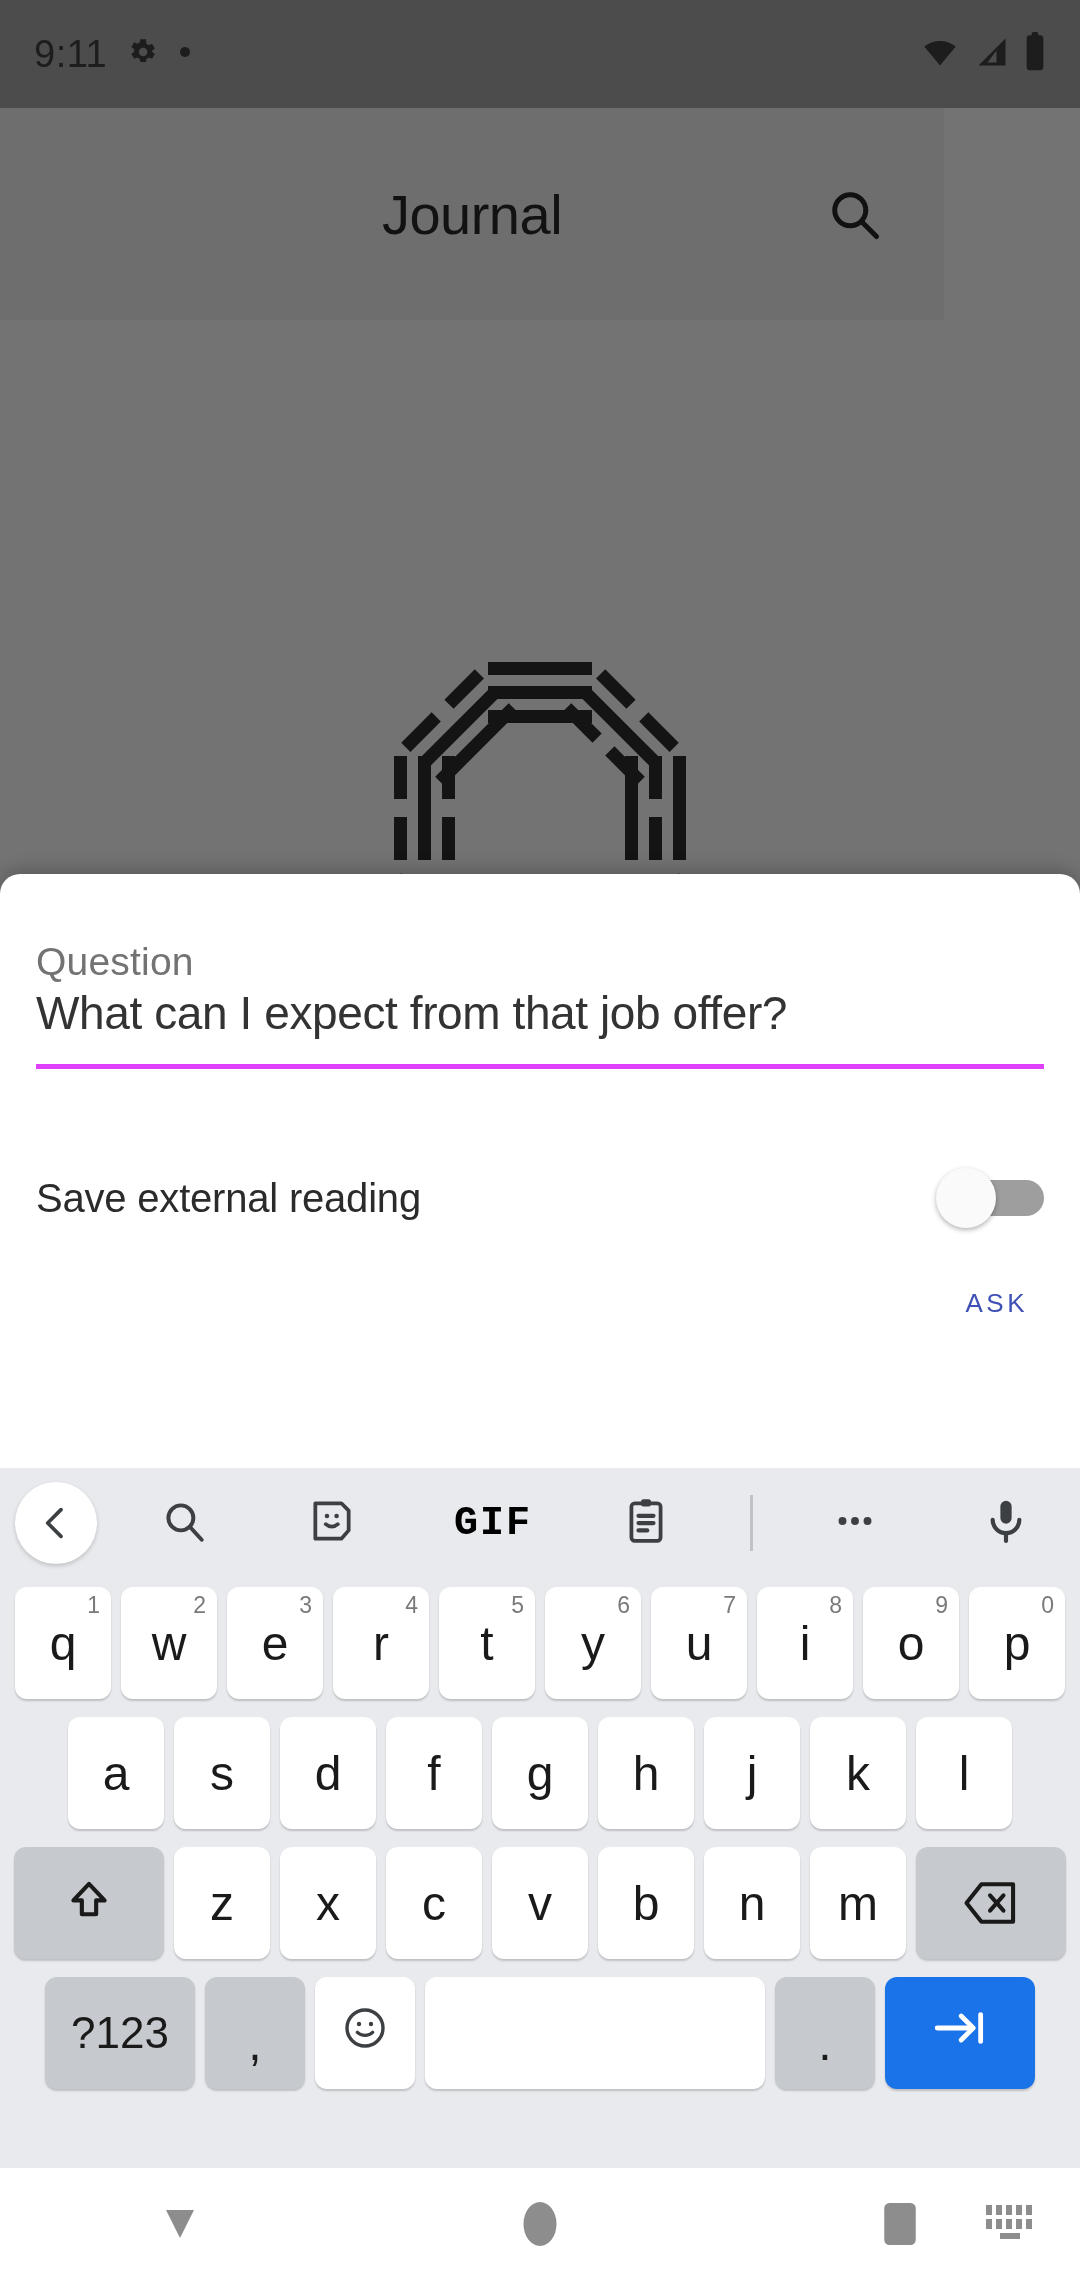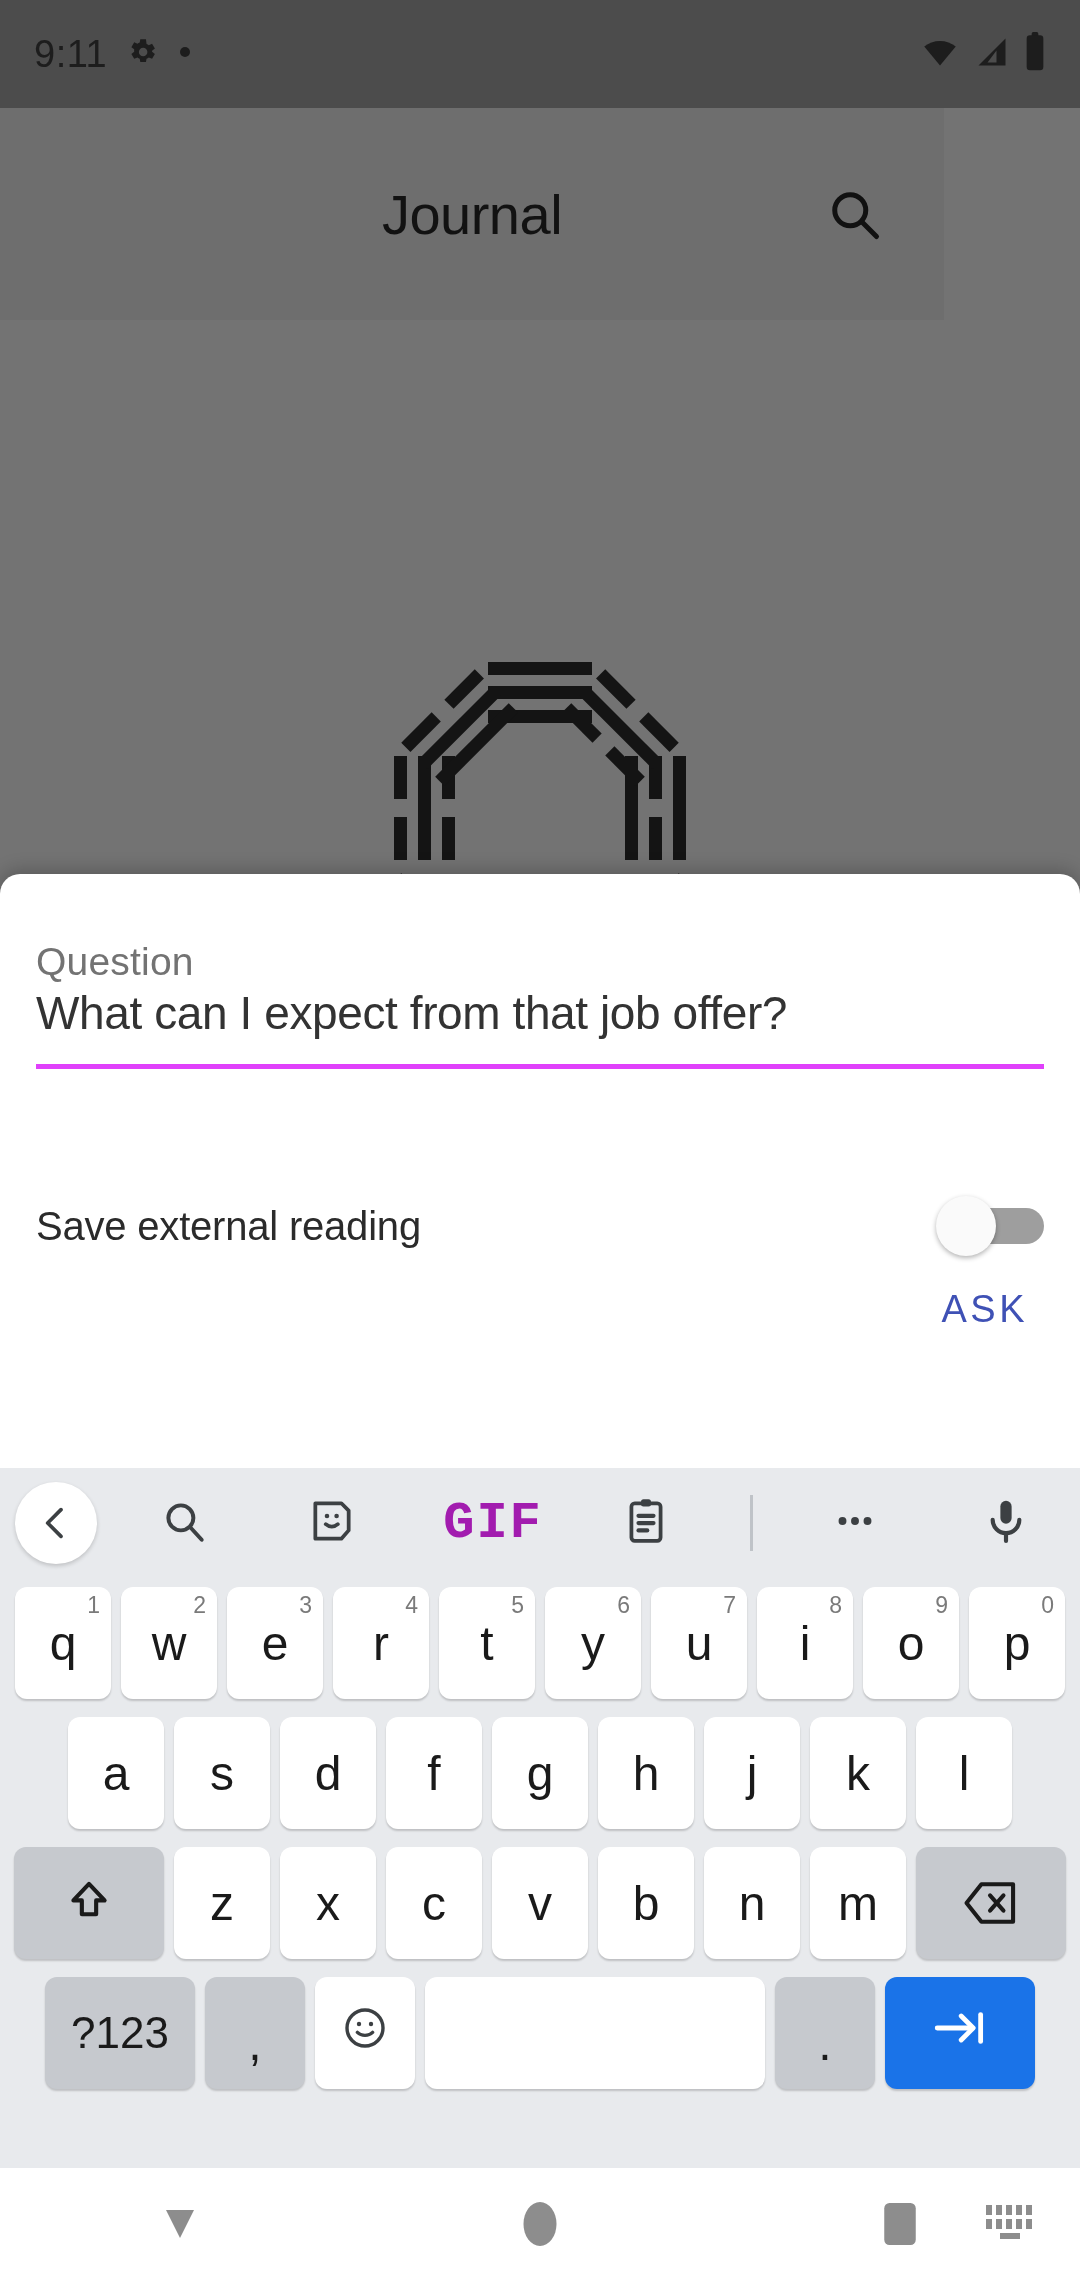--- a/index.html
+++ b/index.html
@@ -61,38 +61,38 @@
     color:#333333; font-size:46px; font-weight:400; letter-spacing:-.4px;
     background:transparent; border:0; outline:none;
     font-family:Liberation Sans, sans-serif;
   }
   .q-underline{
     position:absolute; left:36px; top:190px; width:1008px; height:5px;
     background:#e040fb;
   }
 
   .toggle-row{
-    position:absolute; left:36px; top:304px; width:1008px; height:96px;
+    position:absolute; left:36px; top:276px; width:1008px; height:96px;
     display:flex; align-items:center; justify-content:space-between;
   }
   .toggle-label{ color:#2b2b2b; font-size:40px; letter-spacing:-.2px; }
   .switch{ position:relative; width:108px; height:60px; }
   .switch-track{
     position:absolute; right:0; top:12px; width:78px; height:36px;
     background:#9e9e9e; border-radius:18px;
   }
   .switch-thumb{
     position:absolute; left:0; top:0; width:60px; height:60px;
     background:#fafafa; border-radius:50%;
     box-shadow:0 2px 5px rgba(0,0,0,.3);
   }
 
   .ask-btn{
     position:absolute; right:36px; top:400px;
-    color:#3f51b5; font-size:38px; font-weight:500; letter-spacing:3.5px;
+    color:#3f51b5; font-size:26px; font-weight:500; letter-spacing:3.5px;
     background:transparent; border:0; padding:14px 16px; cursor:pointer;
     font-family:"Liberation Sans", sans-serif;
   }
 
   
   .kb{
     position:absolute; left:0; top:1468px; width:1080px; height:700px;
     background:#e8eaed;
   }
   .kb-toolbar{
@@ -301,21 +301,21 @@
         <span>
           <svg width="50" height="50" viewBox="0 0 24 24" fill="none" stroke="#3c4043" stroke-width="1.8" stroke-linejoin="round">
             <path d="M4 3.5h12.5L20 7v9.5L16.5 20.5H4z"></path>
             <circle cx="9.6" cy="9.6" r="1.1" fill="#3c4043" stroke="none"></circle>
             <circle cx="14.2" cy="9.6" r="1.1" fill="#3c4043" stroke="none"></circle>
             <path d="M9 13.5c1.8 1.6 4 1.6 5.8 0" stroke-linecap="round"></path>
           </svg>
         </span>
       </div>
       <div class="kb-tool" style="margin-left:44px;width:130px;">
-        <span style="font-size:52px;font-weight:700;color:#a21caf;letter-spacing:2px;font-family:'Liberation Mono',monospace;">GIF</span>
+        <span style="font-size:40px;font-weight:700;color:#000000;letter-spacing:2px;font-family:'Liberation Mono',monospace;">GIF</span>
       </div>
       <div class="kb-tool" style="margin-left:36px;">
         <span>
           <svg width="50" height="50" viewBox="0 0 24 24" fill="none" stroke="#3c4043" stroke-width="1.8" stroke-linejoin="round">
             <rect x="5" y="3.5" width="14" height="18" rx="1.6"></rect>
             <rect x="9.6" y="1.6" width="4.8" height="3.4" rx="1.2" fill="#3c4043" stroke="none"></rect>
             <line x1="8.4" y1="9.5" x2="15.6" y2="9.5" stroke-width="2" stroke-linecap="round"></line>
             <line x1="8.4" y1="13" x2="15.6" y2="13" stroke-width="2" stroke-linecap="round"></line>
             <line x1="8.4" y1="16.5" x2="12.6" y2="16.5" stroke-width="2" stroke-linecap="round"></line>
           </svg>

